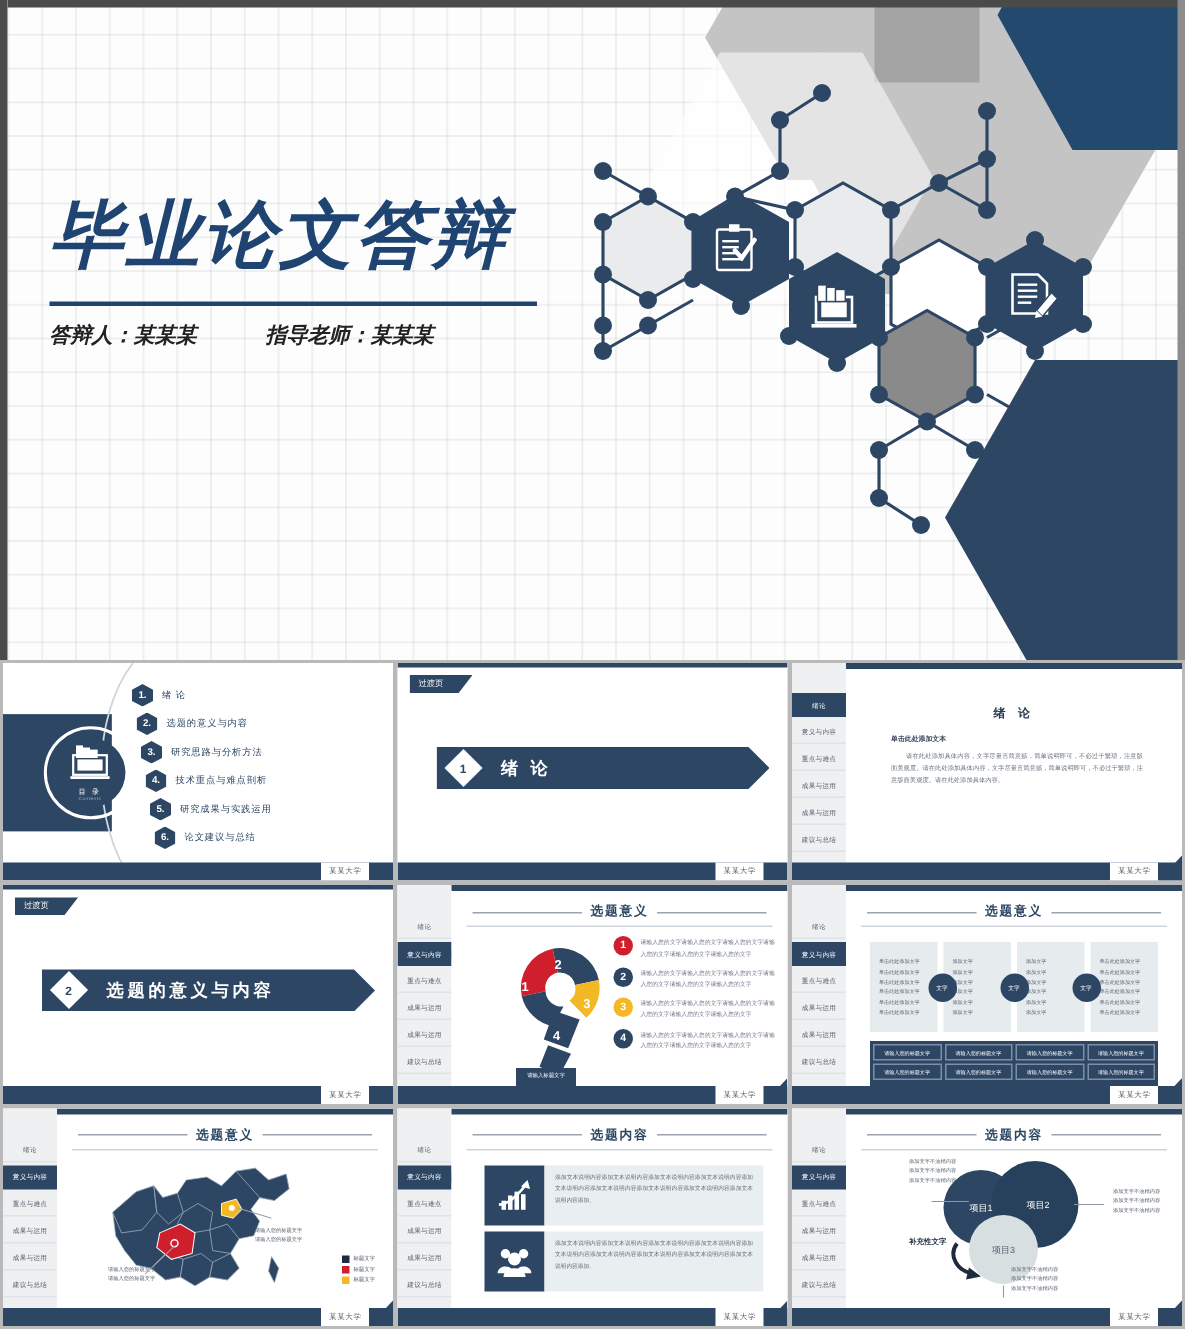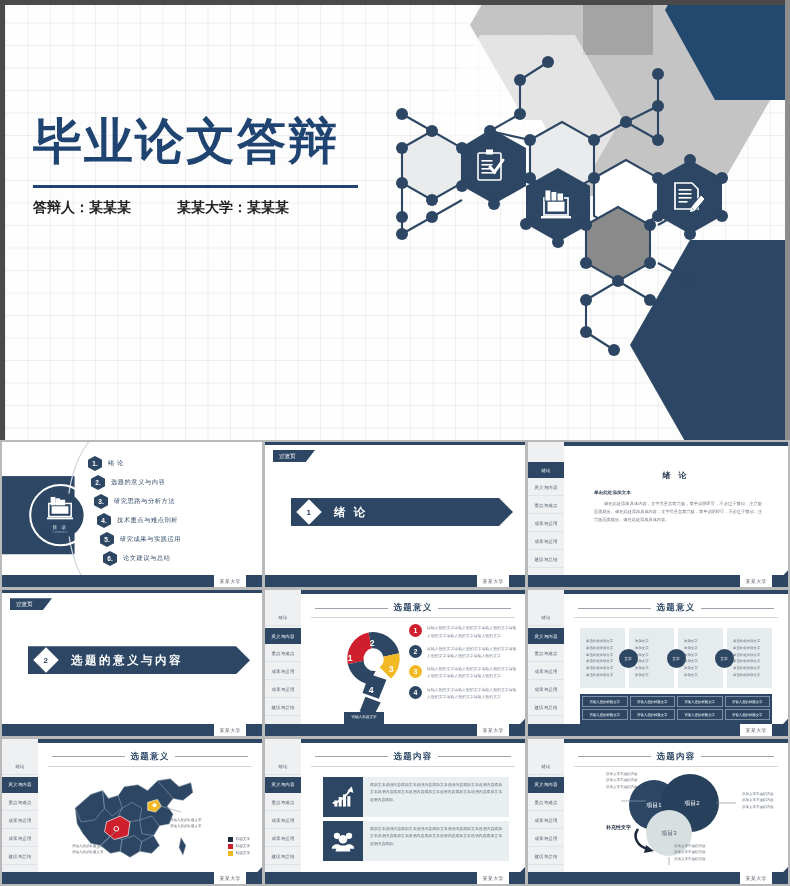--- a/index.html
+++ b/index.html
@@ -23,21 +23,21 @@
       linear-gradient(to bottom, rgba(0,0,0,.055) 1px, transparent 1px);
     background-size: 22.5px 22.5px;
   }
   .hero-top-strip {
     position:absolute; left:0; top:0; width:790px; height:5px; background:#4a4a4a; z-index:40;
   }
   .hero-right-strip {
     position:absolute; right:0; top:0; width:5px; height:440px; background:#8d8d8d; z-index:40;
   }
 
-  .title-block { position:absolute; left:28px; top:114px; z-index:30; }
+  .title-block { position:absolute; left:28px; top:130px; z-index:30;font-style:italic; }
   .t-cn {
     font-size:49px; font-weight:bold; color:#1f4471;
     letter-spacing:2px; line-height:1.12;
   }
   .t-en {
     font-size:49px; font-weight:bold; color:#1f4471;
     letter-spacing:0px; line-height:1.05; margin-top:-2px;
   }
   .t-rule { width:325px; height:3px; background:#1f4471; margin-top:16px; }
   .t-meta { margin-top:11px; font-size:14px; color:#222; font-weight:bold; display:flex; gap:46px; }
@@ -301,21 +301,21 @@
     </svg>
 
     <div class="hero-top-strip"></div>
     <div class="hero-right-strip"></div>
 
     <div class="title-block">
       <div class="t-cn">毕业论文答辩</div>
       <div class="t-rule"></div>
       <div class="t-meta">
         <span>答辩人：某某某</span>
-        <span>某某大学：某某某</span>
+        <span>指导老师：某某某</span>
       </div>
     </div>
   </div>
 
   <div class="grid">
 
     <div class="thumb">
       <div class="tb-body">
         <svg style="position:absolute;left:0;top:0;width:100%;height:100%" viewBox="0 0 258 145" preserveAspectRatio="none">
           <rect x="0" y="34" width="72" height="78" fill="#2c4664"></rect>

